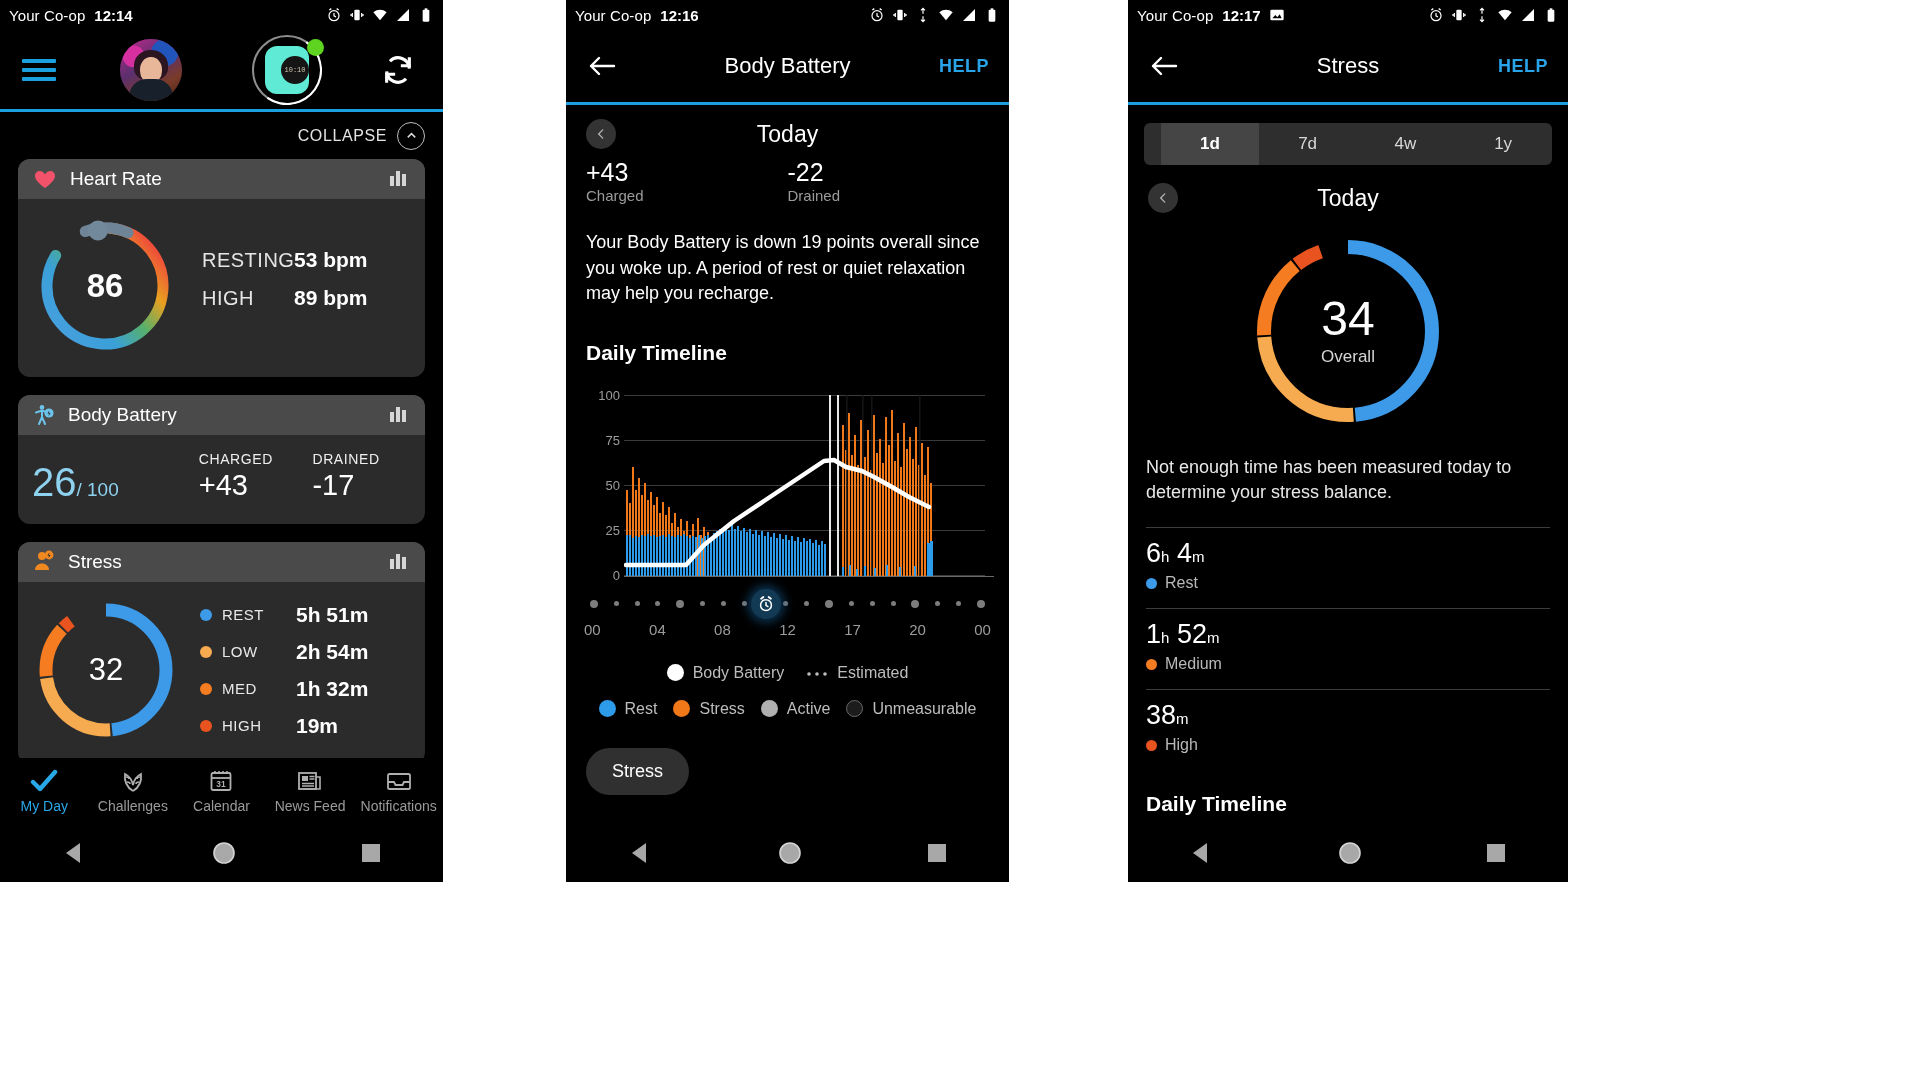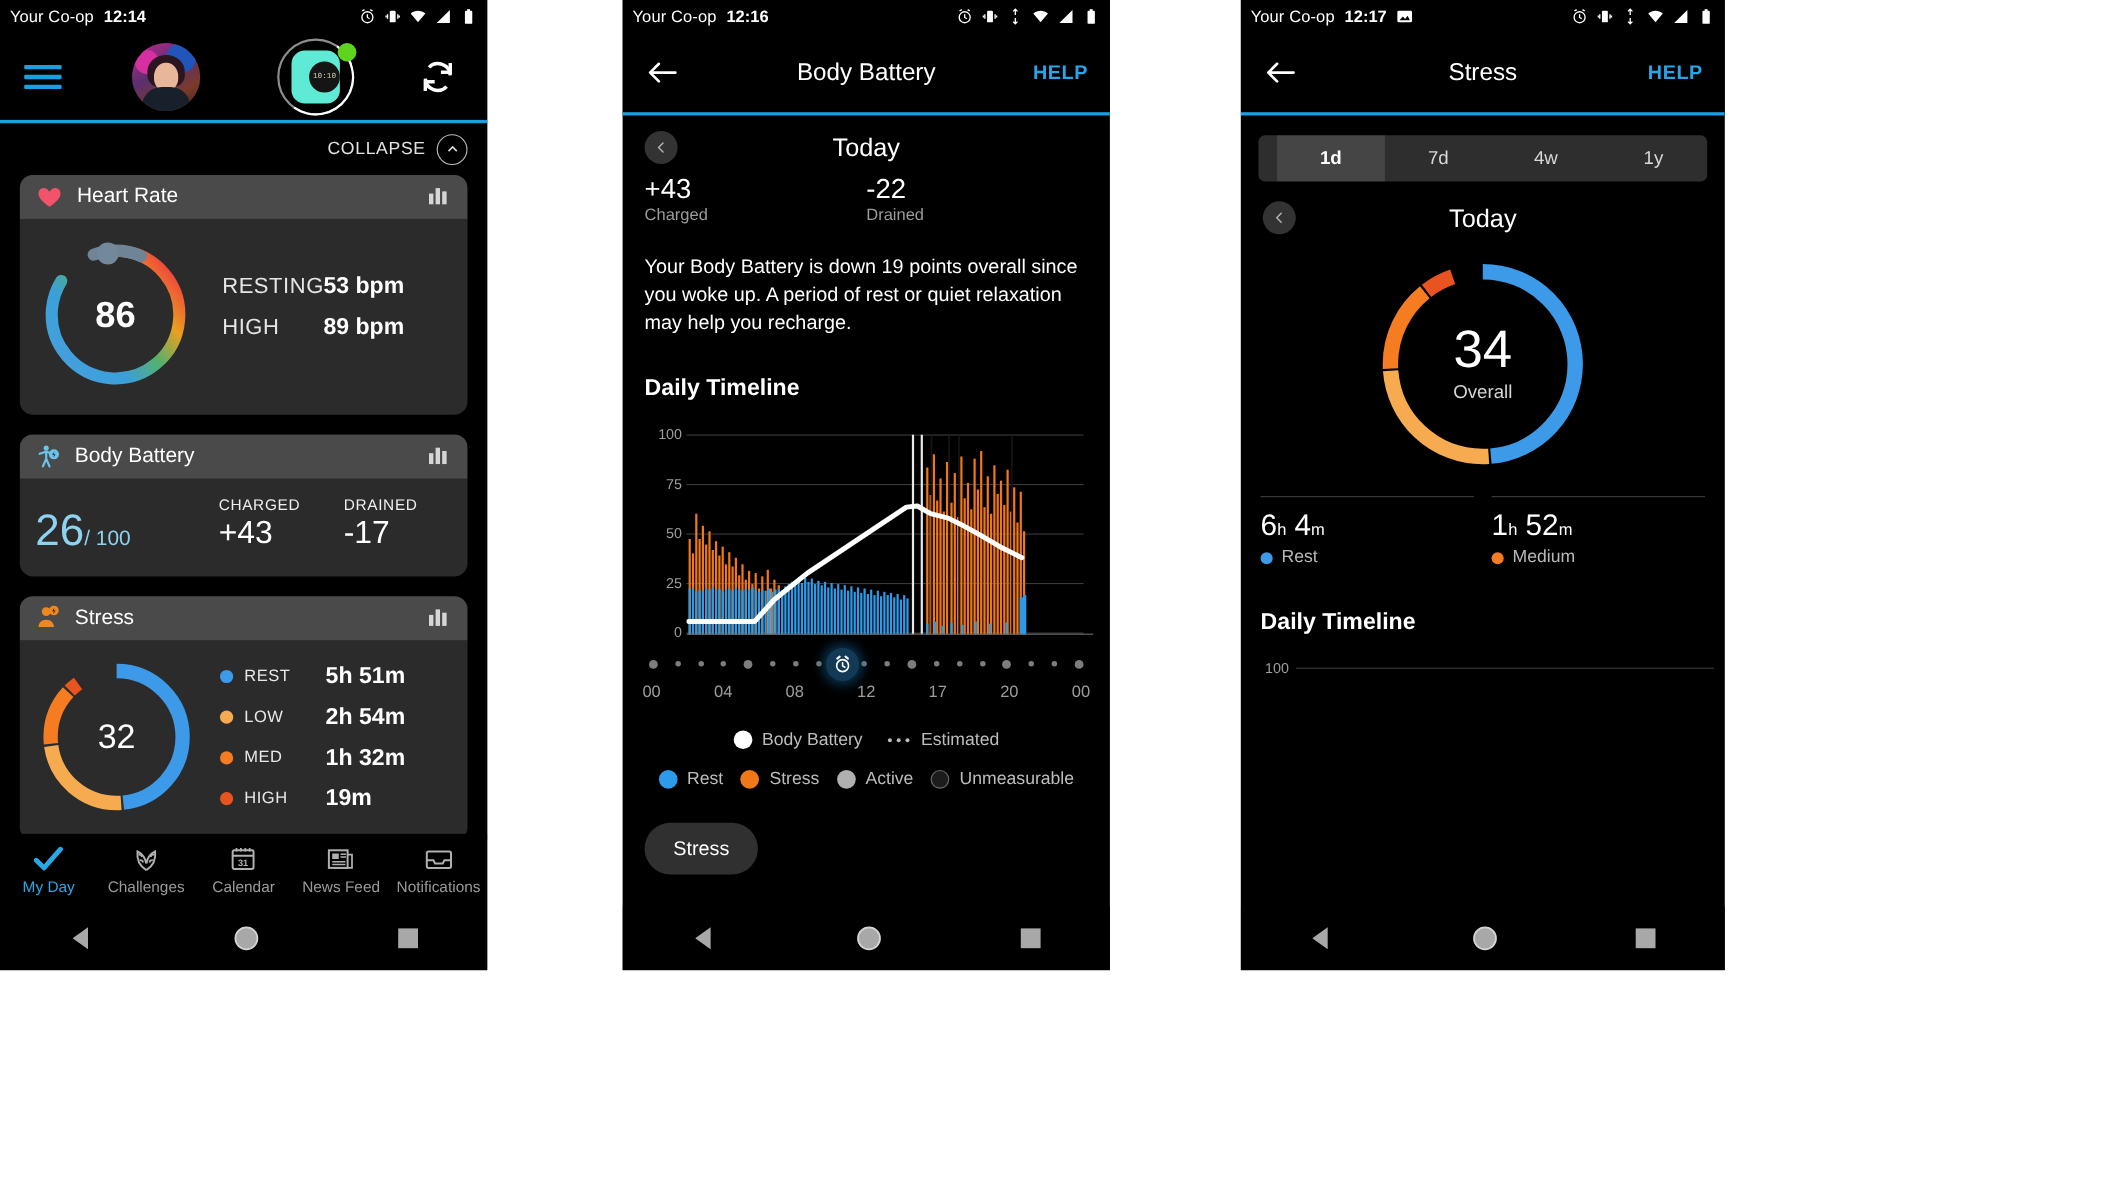--- a/index.html
+++ b/index.html
@@ -162,21 +162,21 @@
   .tabbar .tb.active { background:#454545; color:#fff; font-weight:bold;margin-left:17px; }
 
   .bigring { position:relative; width:196px; height:196px; margin:16px auto 0; }
   .bigring .c { position:absolute; inset:0; display:flex; flex-direction:column;
                 align-items:center; justify-content:center; }
   .bigring .n { color:#fff; font-size:48px; font-weight:300; line-height:1; }
   .bigring .s { color:#d5d5d5; font-size:17px; margin-top:4px; }
 
   .msg { color:#e8e8e8; font-size:18px; line-height:1.4; padding:26px 18px 0; }
 
-  .grid2 { display:grid; grid-template-columns:1fr 1fr; gap:0 16px; padding:22px 18px 0; }
+  .grid2 { display:grid; grid-template-columns:1fr; gap:0 16px; padding:22px 18px 0; }
   .gcell { border-top:1px solid #3d3d3d; padding:12px 0 16px; }
   .gcell .big { color:#fff; font-size:27px; font-weight:300; line-height:1; }
   .gcell .big small { font-size:15px; }
   .gcell .sub { display:flex; align-items:center; gap:8px; margin-top:7px;
                 color:#b9b9b9; font-size:16px; }
   .gcell .sub .dt { width:11px; height:11px; border-radius:50%; }
 
   .sect3 { color:#fff; font-size:21px; font-weight:bold; padding:22px 18px 0; }
   .mini100 { color:#9c9c9c; font-size:13px; padding:22px 0 0 22px; position:relative; }
   .mini100 .ln { position:absolute; left:50px; right:10px; top:29px; height:1px; background:#3b3b3b; }
@@ -846,36 +846,44 @@
           <circle cx="98" cy="98" r="84" fill="none" stroke="#f57c20" stroke-width="14" stroke-dasharray="79 449" stroke-dashoffset="-391"></circle>
           <circle cx="98" cy="98" r="84" fill="none" stroke="#e8531f" stroke-width="14" stroke-dasharray="27 501" stroke-dashoffset="-472"></circle>
         </g>
       </svg>
       <div class="c">
         <div class="n">34</div>
         <div class="s">Overall</div>
       </div>
     </div>
 
+    <div class="msg">Not enough time has been measured today to determine your stress balance.</div>
 
     <div class="grid2">
       <div class="gcell">
         <div class="big"><span>6</span><small>h</small> <span>4</span><small>m</small></div>
         <div class="sub">
             <span class="dt" style="background:#3d9ae8"></span>
             <span>Rest</span>
           </div>
       </div>
       <div class="gcell">
         <div class="big"><span>1</span><small>h</small> <span>52</span><small>m</small></div>
         <div class="sub">
             <span class="dt" style="background:#f57c20"></span>
             <span>Medium</span>
           </div>
       </div>
+      <div class="gcell">
+        <div class="big"><span>38</span><small>m</small></div>
+        <div class="sub">
+            <span class="dt" style="background:#e8531f"></span>
+            <span>High</span>
+          </div>
+      </div>
     </div>
 
     <div class="sect3">Daily Timeline</div>
 
     <div class="mini100">
       <span>100</span>
       <span class="ln"></span>
     </div>
 
     <div class="sysnav">

